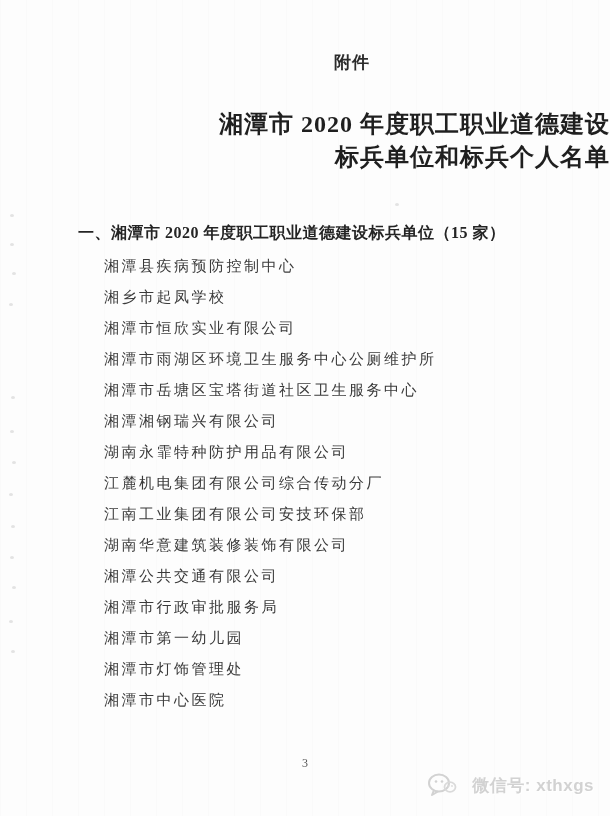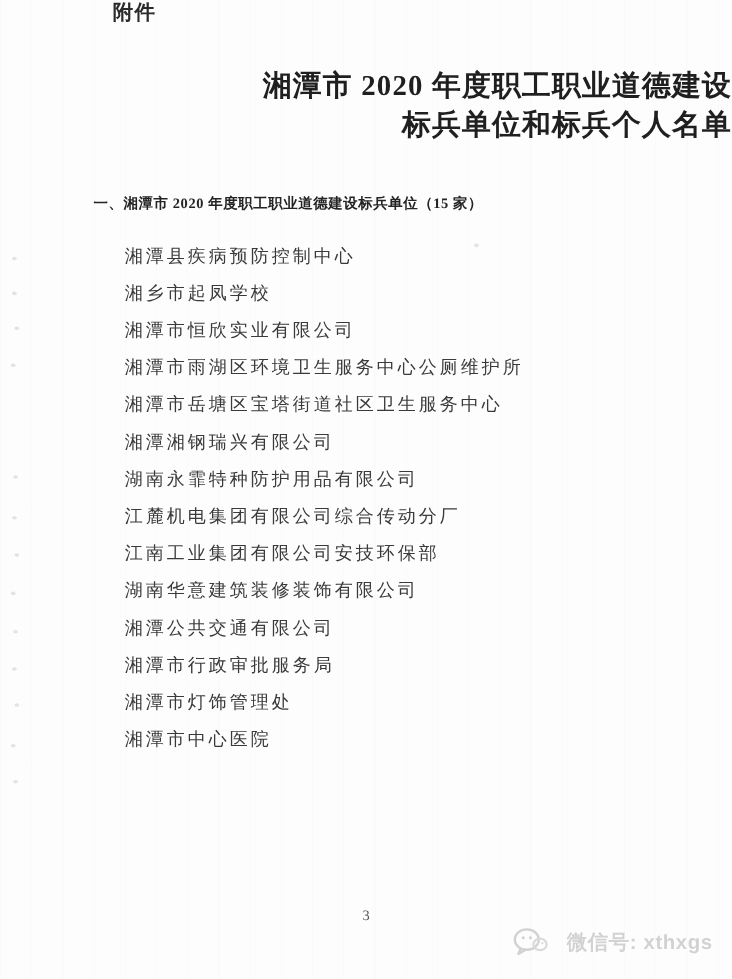--- a/index.html
+++ b/index.html
@@ -14,48 +14,50 @@
     background:
       repeating-linear-gradient(90deg,
         rgba(0,0,0,0.012) 0px, rgba(0,0,0,0.012) 1px,
         rgba(255,255,255,0) 1px, rgba(255,255,255,0) 26px),
       #fdfdfd;
     overflow: hidden;
     font-family: "Liberation Serif", "DejaVu Serif", serif;
     color: #333333;
   }
   .attachment-label {
+    padding-top: 52px;
     margin-left: 94px;
     font-size: 17px;
     line-height: 22px;
     font-weight: 700;
     color: #2b2b2b;
     letter-spacing: 1px;
+    text-align: center;
   }
   .doc-title {
     margin-top: 34px;
     text-align: right;
     font-size: 24px;
     line-height: 33px;
     font-weight: 700;
     color: #1f1f1f;
     letter-spacing: 1px;
   }
   .section-heading {
-    margin-top: 36px;
+    margin-top: 48px;
     margin-left: 78px;
     margin-right: 40px;
-    font-size: 12px;
+    font-size: 16px;
     line-height: 22px;
     font-weight: 700;
     color: #242424;
     letter-spacing: 0.5px;
   }
   .unit-list {
-    margin-top: 18px;
+    margin-top: 7px;
     margin-left: 104px;
   }
   .unit-item {
     height: 31px;
     display: flex;
     align-items: center;
     font-size: 15px;
     letter-spacing: 2.5px;
     color: #3a3a3a;
   }
@@ -114,20 +116,21 @@
     <div class="unit-item">湘潭市恒欣实业有限公司</div>
     <div class="unit-item">湘潭市雨湖区环境卫生服务中心公厕维护所</div>
     <div class="unit-item">湘潭市岳塘区宝塔街道社区卫生服务中心</div>
     <div class="unit-item">湘潭湘钢瑞兴有限公司</div>
     <div class="unit-item">湖南永霏特种防护用品有限公司</div>
     <div class="unit-item">江麓机电集团有限公司综合传动分厂</div>
     <div class="unit-item">江南工业集团有限公司安技环保部</div>
     <div class="unit-item">湖南华意建筑装修装饰有限公司</div>
     <div class="unit-item">湘潭公共交通有限公司</div>
     <div class="unit-item">湘潭市行政审批服务局</div>
+    <div class="unit-item">湘潭市第一幼儿园</div>
     <div class="unit-item">湘潭市灯饰管理处</div>
     <div class="unit-item">湘潭市中心医院</div>
   </div>
 
   <div class="page-number">3</div>
 
   <div class="watermark">
     <span class="watermark-icon">
       <svg width="30" height="26" viewBox="0 0 30 26" fill="none" xmlns="http://www.w3.org/2000/svg">
         <ellipse cx="12" cy="11" rx="10" ry="8.5" stroke="#d2d2d2" stroke-width="2"></ellipse>

